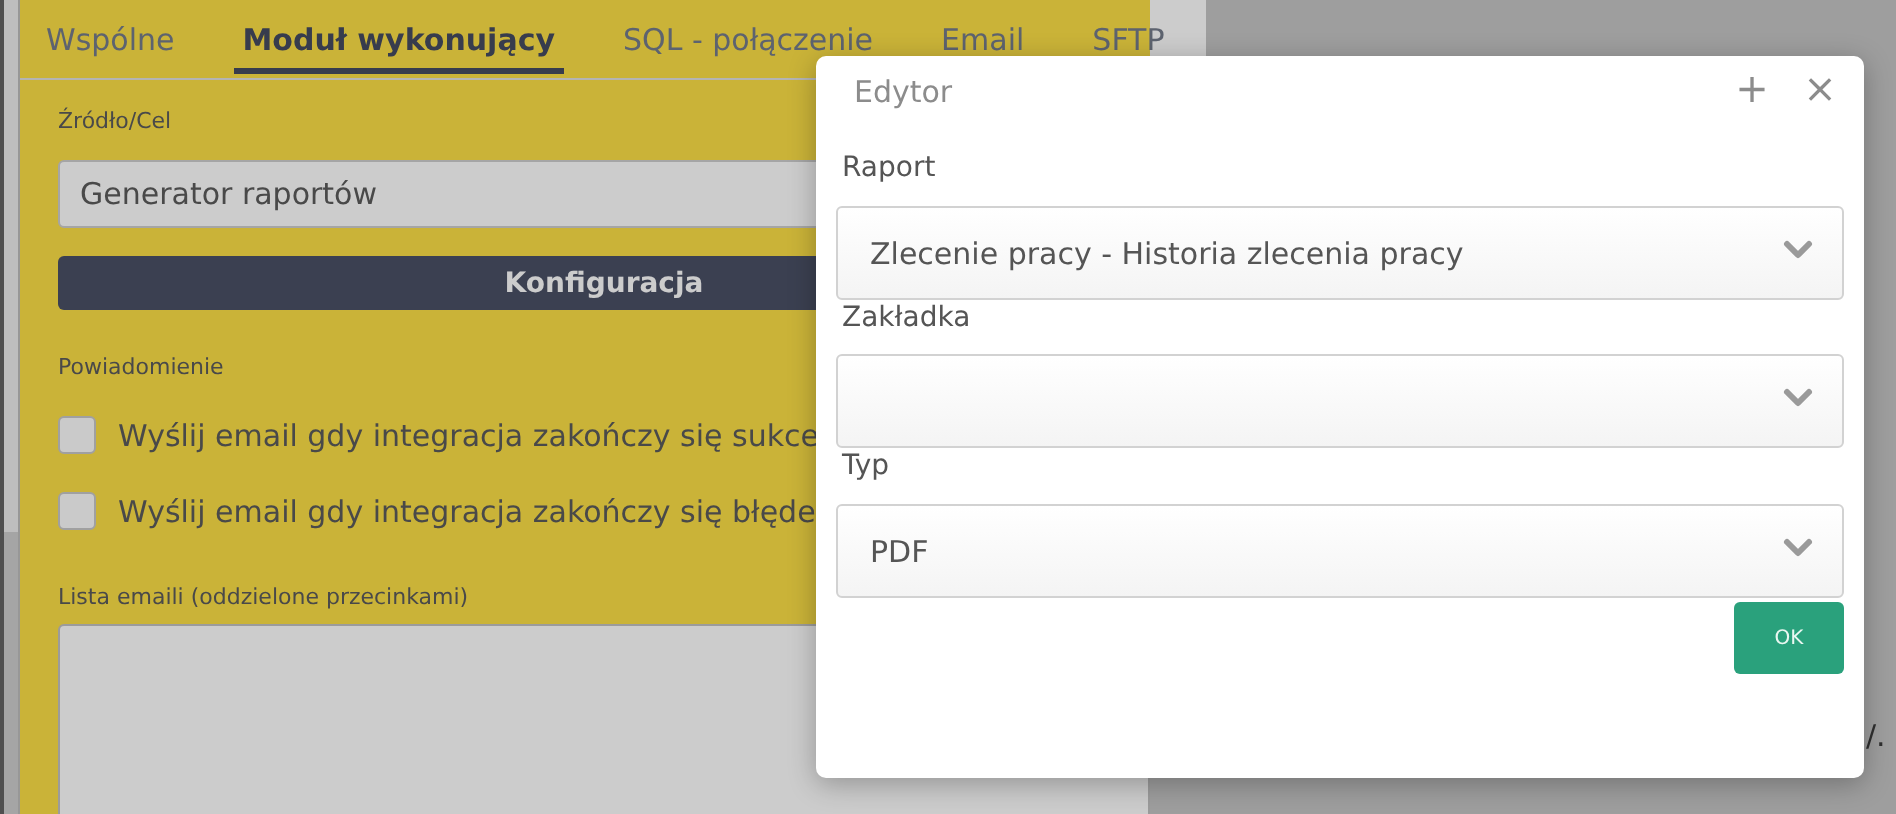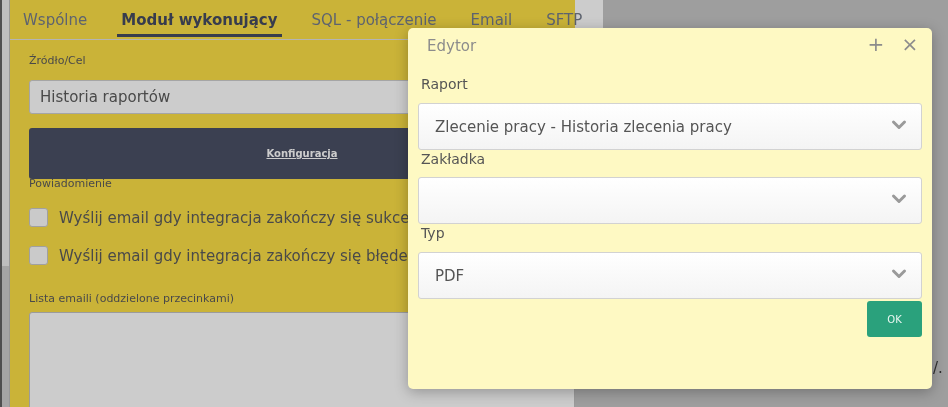--- a/index.html
+++ b/index.html
@@ -29,41 +29,41 @@
   .tab.active { color:#454b61; font-weight:600; border-bottom:3px solid #454b61;
                 padding-bottom:5px; }
 
   .field-label { position:absolute; font-size:11px; color:#5c5c5c; }
 
   .text-input { position:absolute; left:19px; width:546px; height:34px;
                 background:#fff; border:1px solid #cfcfcf; border-radius:3px;
                 display:flex; align-items:center; padding-left:10px;
                 font-size:15px; color:#5c5c5c; }
 
-  .config-btn { position:absolute; left:19px; top:128px; width:546px; height:51px;
-                background:#4a5066; color:#fff; font-weight:700; font-size:10px;
+  .config-btn { position:absolute; left:19px; top:128px; width:546px; height:27px;
+                background:#4a5066; color:#fff; font-weight:700; font-size:14px;
                 border:none; border-radius:3px; display:flex; align-items:center;
-                justify-content:center; cursor:pointer;text-decoration:underline; }
+                justify-content:center; cursor:pointer; }
 
   .check-row { position:absolute; left:19px; display:flex; align-items:center; gap:11px; }
   .checkbox { width:19px; height:19px; background:#fdfdfd; border:1px solid #c9c9c9;
               border-radius:3px; flex:0 0 auto; cursor:pointer; }
   .check-row .check-label { font-size:15px; color:#5c5c5c; white-space:nowrap; }
 
   .textarea-box { position:absolute; left:19px; top:312px; width:546px; height:120px;
                   background:#fff; border:1px solid #c2c2c2; border-radius:3px; }
 
   .bg-fragment { position:absolute; left:933px; top:359px; font-size:15px; color:#3b3b3b; }
 
   
   .overlay { position:absolute; inset:0; background:rgba(0,0,0,0.2); z-index:5; }
 
   
   .modal { position:absolute; left:408px; top:28px; width:524px; height:361px;
-           background:#fef9c3; border-radius:5px; z-index:10;
+           background:#ffffff; border-radius:5px; z-index:10;
            box-shadow:0 3px 14px rgba(0,0,0,0.28); }
   .modal-title { position:absolute; left:19px; top:9px; font-size:15px; color:#8c8c8c; }
   .modal-tools { position:absolute; right:10px; top:4px; display:flex; gap:10px; }
   .tool-btn { width:24px; height:24px; display:flex; align-items:center; justify-content:center;
               font-size:20px; color:#8c8c8c; cursor:pointer; line-height:1; }
 
   .m-label { position:absolute; left:13px; font-size:14px; color:#555555; }
   .select { position:absolute; left:10px; width:504px; height:47px;
             background:linear-gradient(#ffffff,#f4f4f4);
             border:1px solid #d2d2d2; border-radius:3px;
@@ -97,21 +97,21 @@
 
       <div class="tabbar">
         <div class="tab">Wspólne</div>
         <div class="tab active">Moduł wykonujący</div>
         <div class="tab">SQL - połączenie</div>
         <div class="tab">Email</div>
         <div class="tab">SFTP</div>
       </div>
 
       <div class="field-label" style="left:19px; top:54px">Źródło/Cel</div>
-      <div class="text-input" style="top:80px">Historia raportów</div>
+      <div class="text-input" style="top:80px">Generator raportów</div>
 
       <div class="config-btn">Konfiguracja</div>
 
       <div class="field-label" style="left:19px; top:177px">Powiadomienie</div>
 
       <div class="check-row" style="top:208px">
         <div class="checkbox"></div>
         <div class="check-label">Wyślij email gdy integracja zakończy się sukcese</div>
       </div>
 

